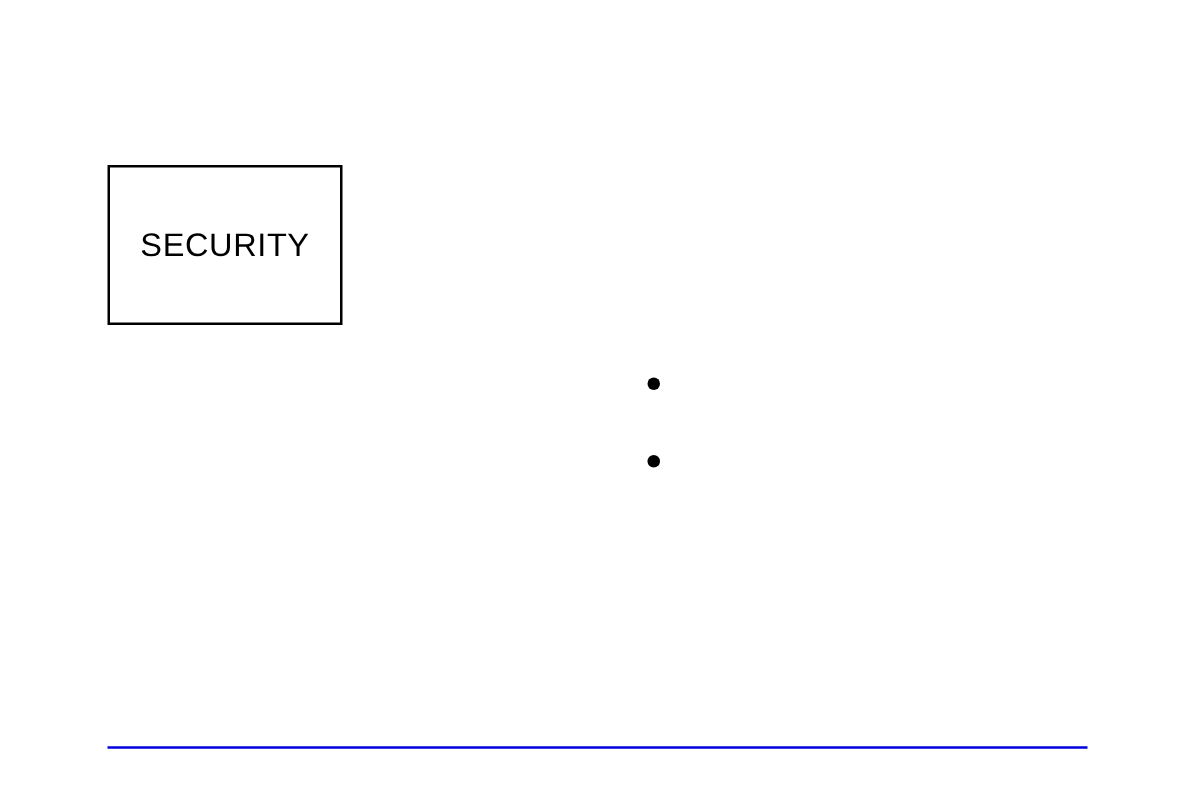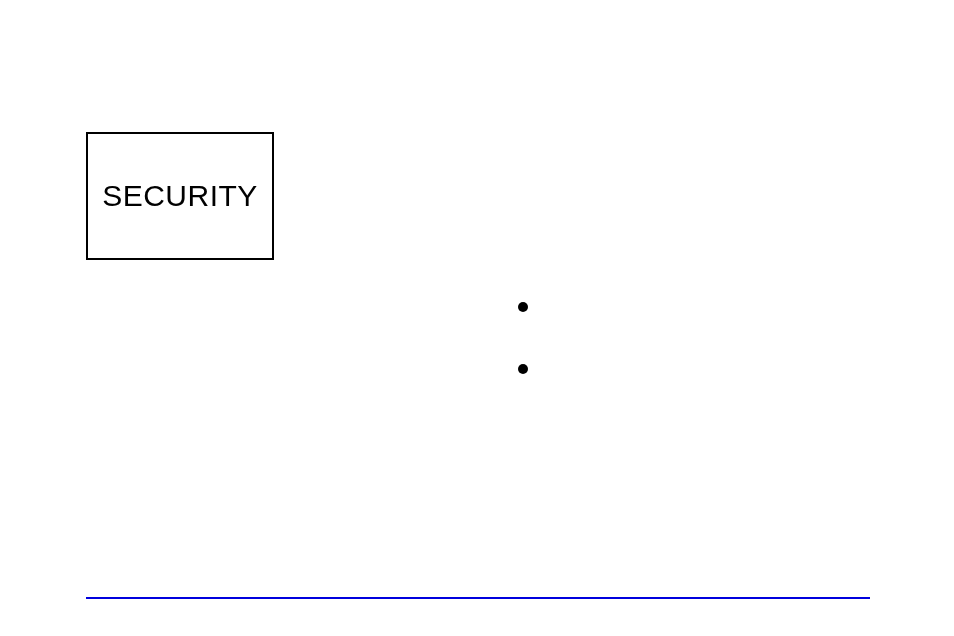--- a/index.html
+++ b/index.html
@@ -20,21 +20,21 @@
       left: 86px;
       top: 132px;
       width: 188px;
       height: 128px;
       border: 2px solid #000000;
       display: flex;
       align-items: center;
       justify-content: center;
     }
     .title-text {
-      font-size: 30px;
+      font-size: 26px;
       font-weight: 400;
       color: #000000;
       letter-spacing: 0.5px;
     }
     .bullet-list {
       position: absolute;
       left: 518px;
       top: 302px;
     }
     .bullet-item {

